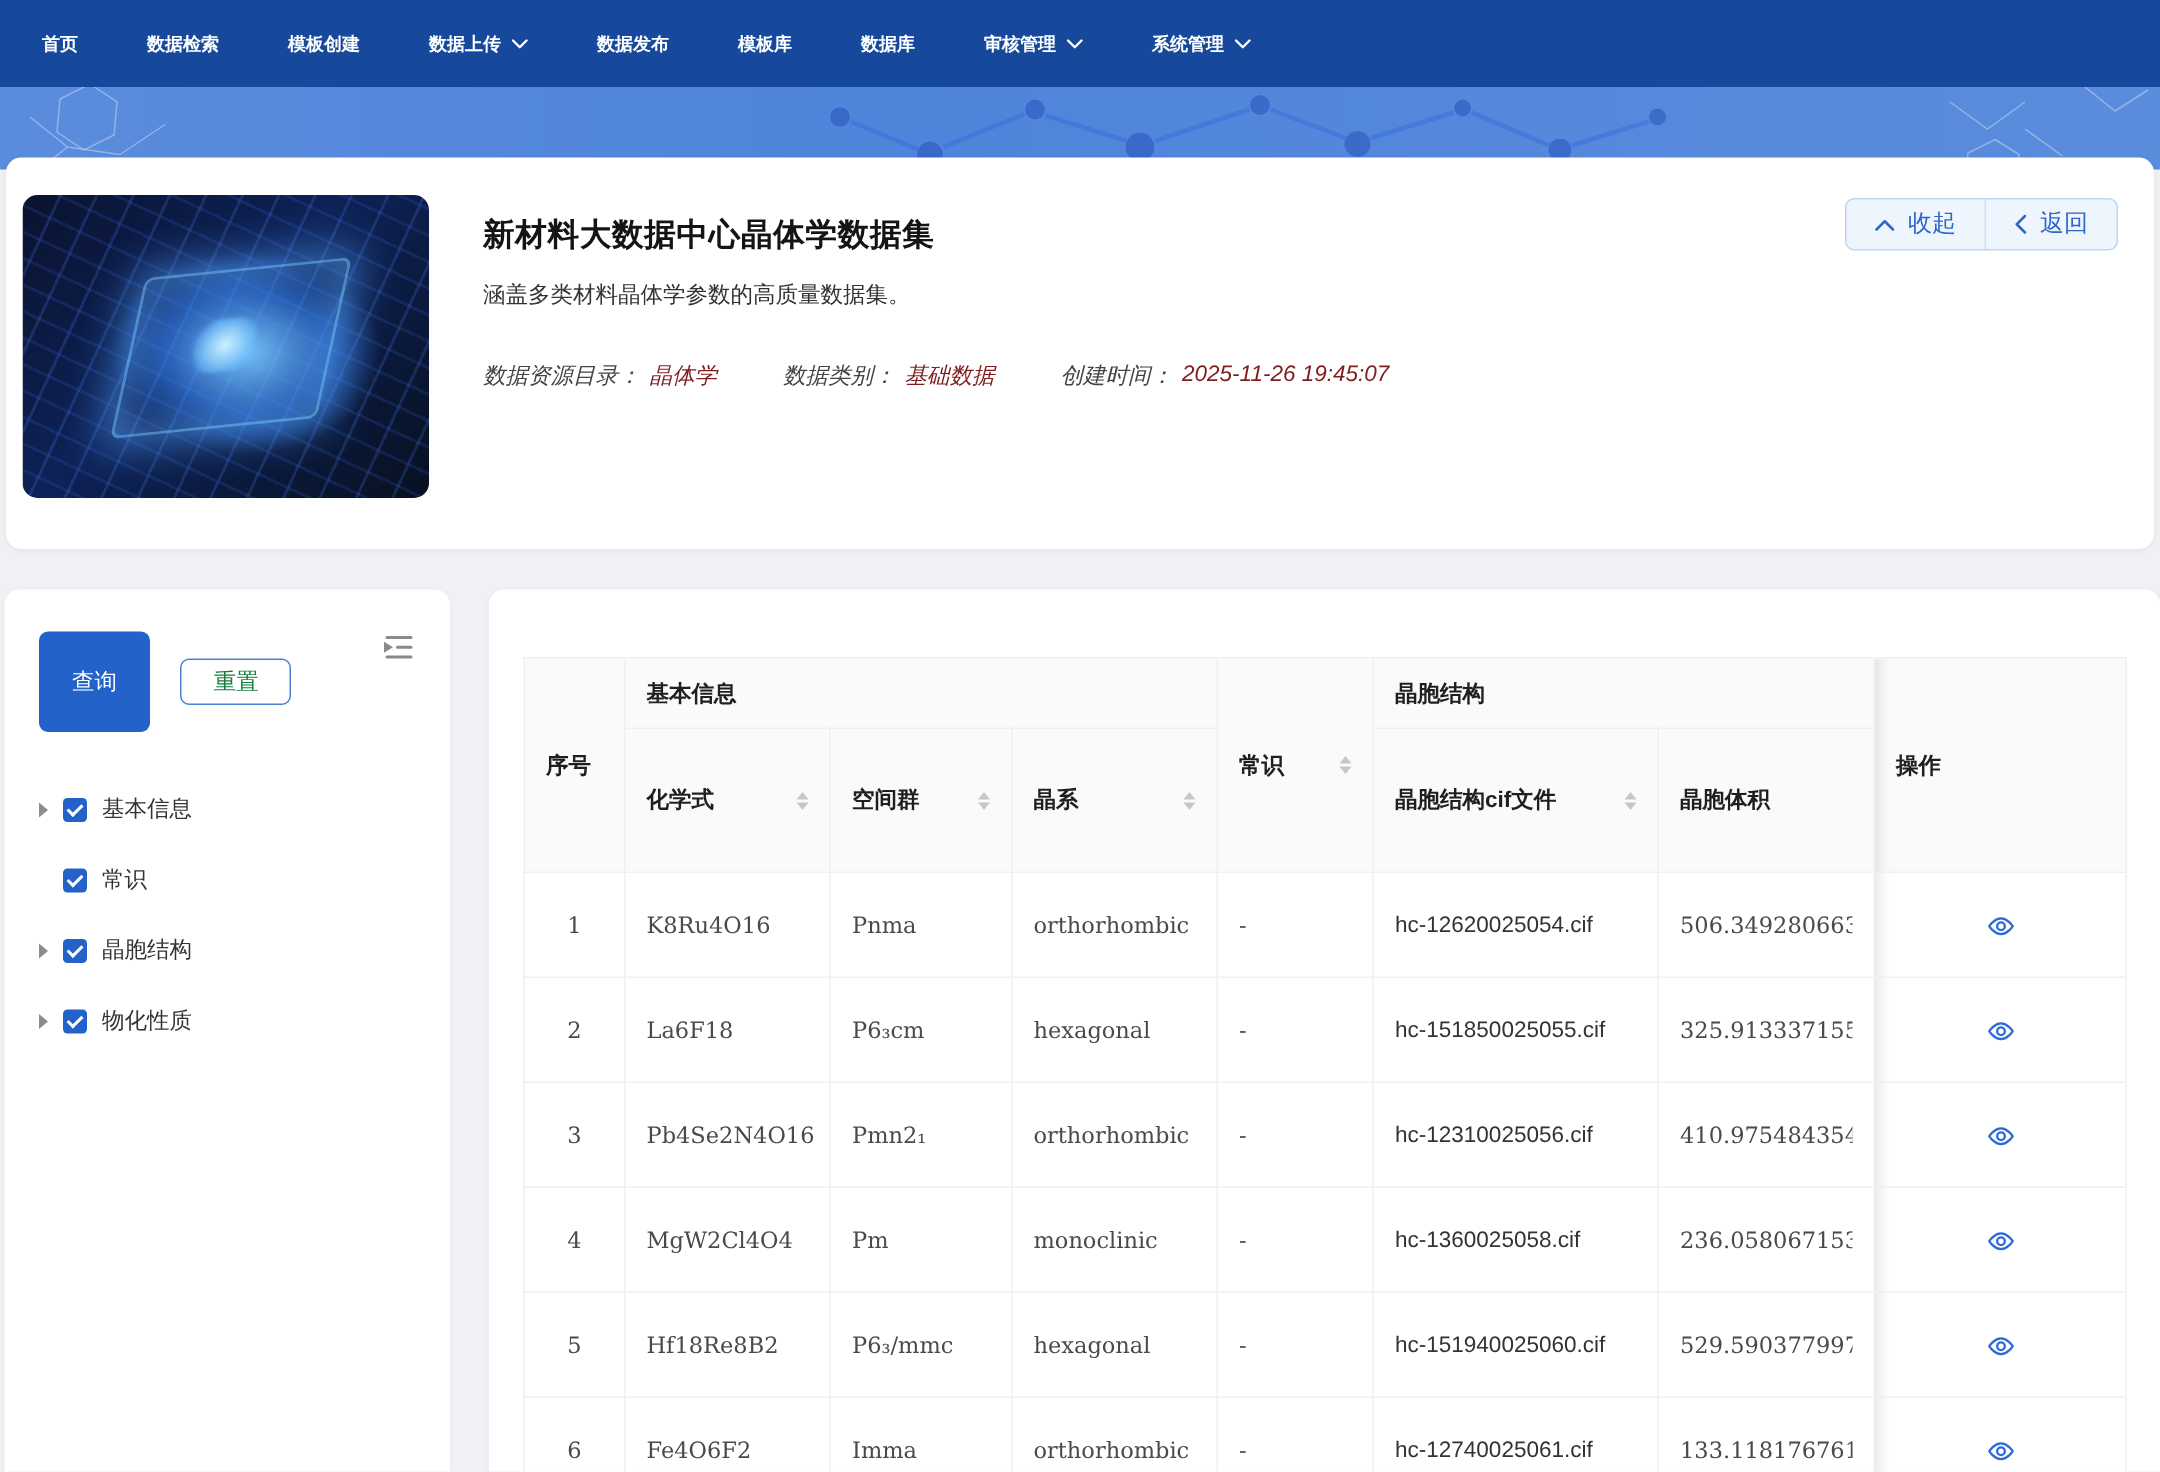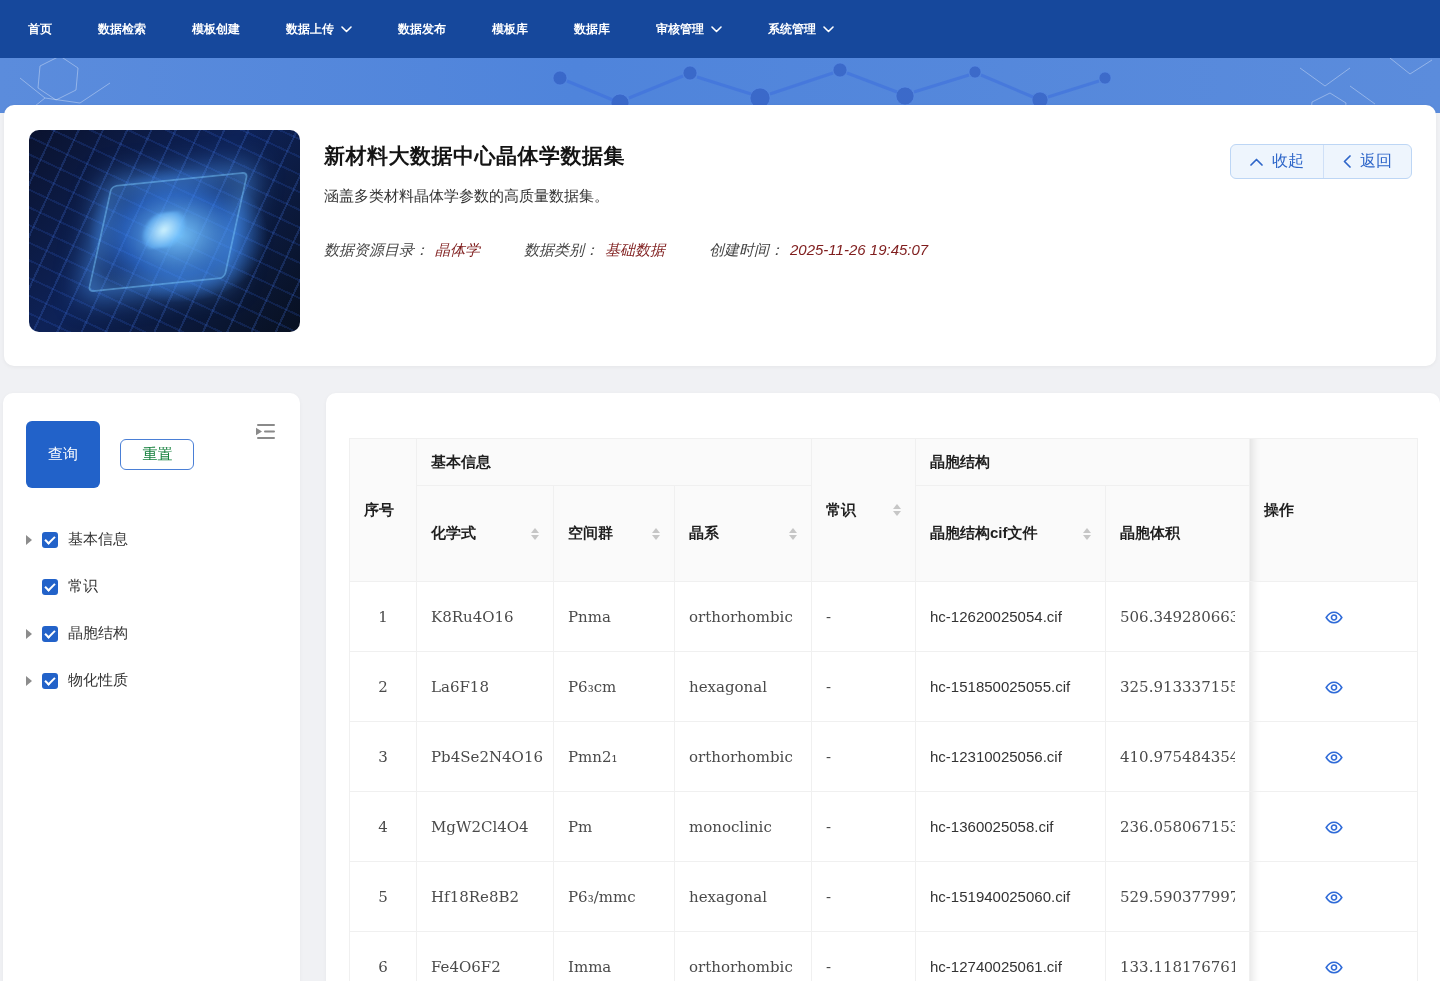--- a/index.html
+++ b/index.html
@@ -28,22 +28,22 @@
     height:55px; background:linear-gradient(90deg,#5b8cdc,#4f84db 40%,#5b8cdc);
     position:relative; overflow:hidden;
   }
   .strip svg.decor { position:absolute; top:-10px; left:0; width:1440px; height:80px; }
   
   .card {
     position:relative; z-index:2;
     margin:-8px 4px 0 4px;
     background:#fff; border-radius:10px;
     box-shadow:0 1px 4px rgba(0,0,0,.05);
-    padding:25px 24px 26px 25px;
-    display:flex; gap:24px;
+    padding:25px 24px 26px 11px;
+    display:flex; gap:36px;
     height:261px;
   }
   .thumb {
     flex:none; width:271px; height:202px; border-radius:10px;
     position:relative; overflow:hidden;
     background:
       radial-gradient(ellipse 120px 90px at 55% 52%, rgba(120,200,255,.95), rgba(60,140,255,.55) 45%, rgba(20,60,160,0) 75%),
       repeating-linear-gradient(115deg, rgba(70,120,230,.22) 0 2px, transparent 2px 22px),
       repeating-linear-gradient(25deg, rgba(50,100,220,.18) 0 2px, transparent 2px 16px),
       linear-gradient(135deg,#0a122e 0%,#0e2257 45%,#081020 100%);
@@ -61,21 +61,21 @@
     border-radius:8px; filter:blur(1px);
   }
   .card-info { flex:1; padding-top:12px; min-width:0; }
   .card-title { margin:0; font-size:21px; font-weight:700; color:#141414; letter-spacing:.5px; }
   .card-desc { margin:17px 0 0 0; font-size:15px; color:#333; }
   .card-meta { margin-top:35px; display:flex; gap:44px; font-size:15px;font-style:italic; }
   .meta-item { display:flex; gap:6px; white-space:nowrap; }
   .meta-label { color:#444; }
   .meta-value { color:#7f1d1d; }
   .card-actions {
-    position:absolute; top:39px; right:24px;
+    position:absolute; top:27px; right:24px;
     display:flex; border:1px solid #bdd6f5; border-radius:6px;
     background:#eef5fd; overflow:hidden; height:35px;
   }
   .card-actions button {
     display:flex; align-items:center; gap:9px;
     background:transparent; border:none; cursor:pointer;
     padding:0 19px; font-size:16px; color:#2e66c9;
     font-family:inherit;
   }
   .card-actions button + button { border-left:1px solid #cfe0f7; }

